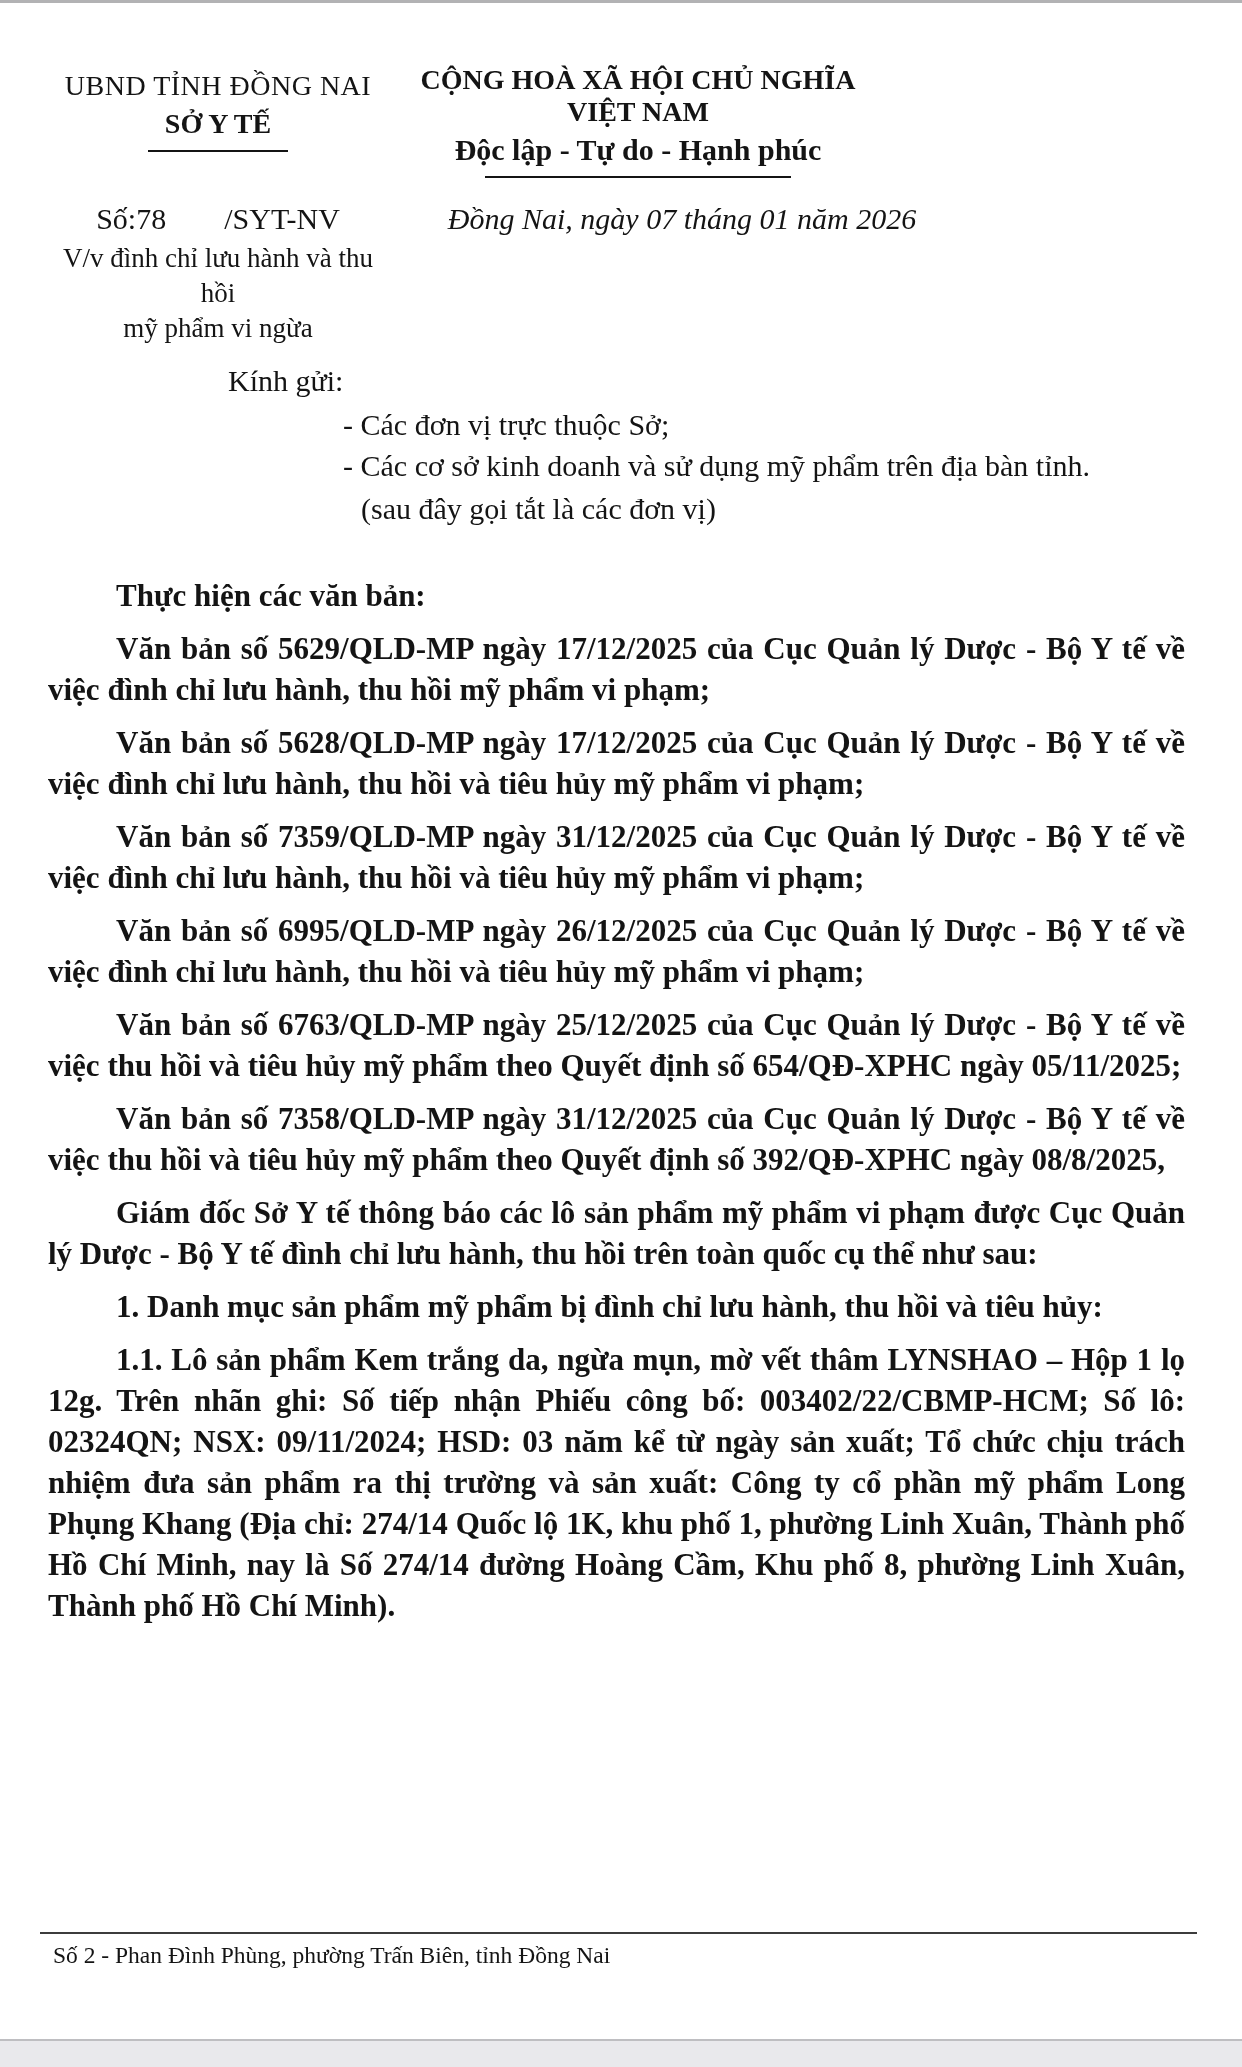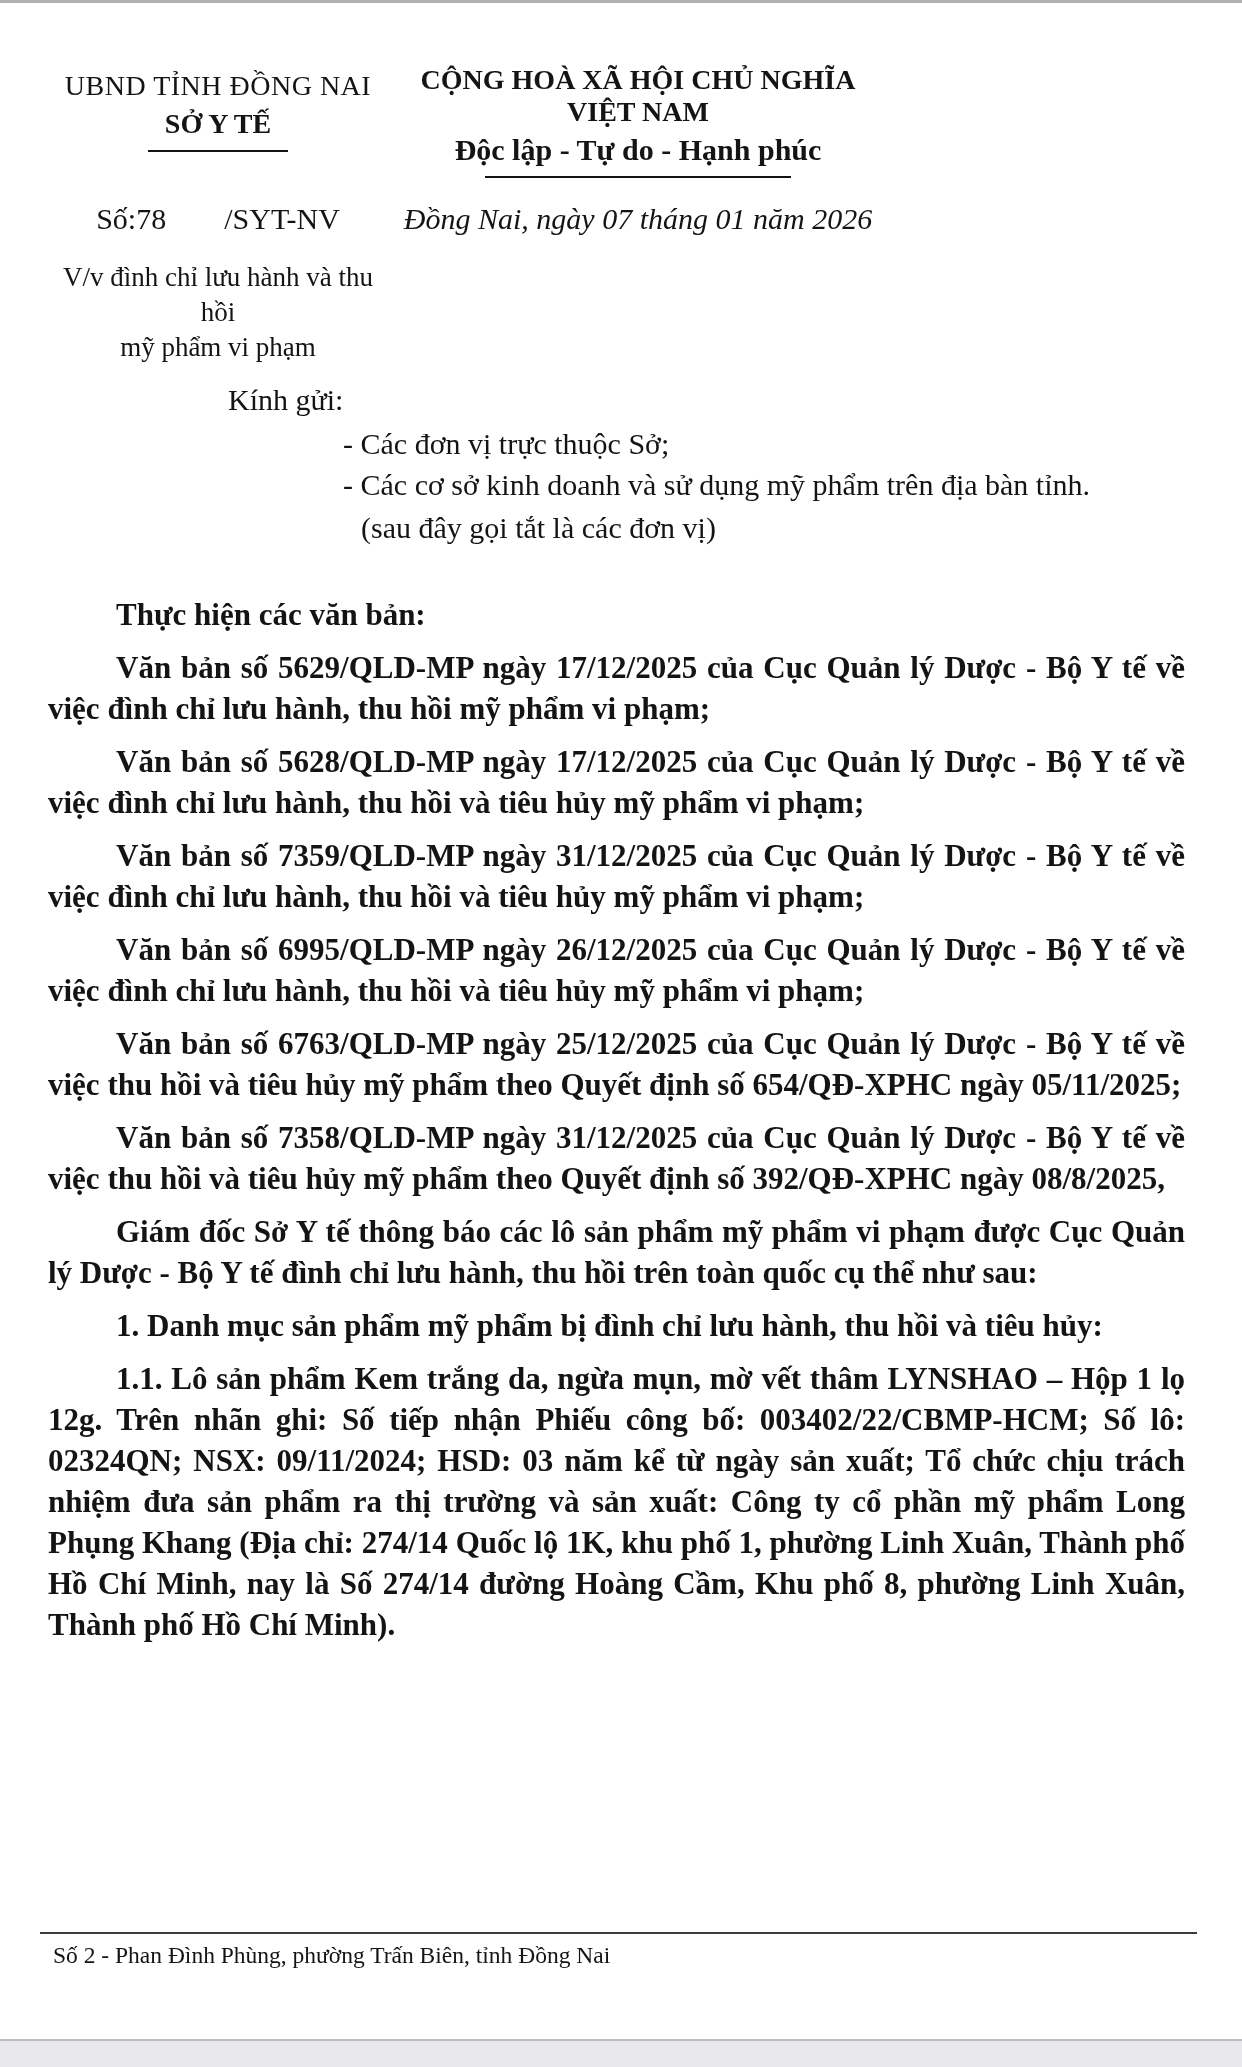--- a/index.html
+++ b/index.html
@@ -23,33 +23,33 @@
   .doc-header { display: flex; align-items: flex-start; }
   .issuer { width: 340px; text-align: center; padding-top: 6px; }
   .issuer-org { font-size: 28px; letter-spacing: 0.5px; }
   .issuer-dept { font-size: 28px; font-weight: bold; margin-top: 6px; }
   .issuer-underline { width: 140px; border-top: 2px solid #141414; margin: 10px auto 0 auto; }
   .motto { width: 500px; text-align: center; }
   .motto-l1 { font-size: 28px; font-weight: bold; }
   .motto-l2 { font-size: 30px; font-weight: bold; margin-top: 5px; }
   .motto-underline { width: 306px; border-top: 2px solid #141414; margin: 9px auto 0 auto; }
 
-  .meta-row { display: flex; margin-top: 24px; }
+  .meta-row { display: flex; margin-top: 24px; gap: 44px; }
   .doc-number {
     width: 340px; font-size: 30px;
     display: flex; justify-content: center; gap: 58px;
   }
   .place-date {
     width: 500px; text-align: center;
     font-style: italic; font-size: 30px;
   }
 
   .subject {
     width: 340px; text-align: center;
-    font-size: 27px; line-height: 1.3; margin-top: 24px;
+    font-size: 27px; line-height: 1.3; margin-top: 5px;
   }
 
   
   .salutation-label { font-size: 30px; margin: 18px 0 0 180px; }
   .recipients { margin-left: 295px; width: 835px; font-size: 30px; line-height: 1.27; margin-top: 8px; }
   .recipient { margin-top: 3px; }
   .recipient.justify { text-align: justify; padding-left: 18px; text-indent: -18px; }
   .recipients-note { margin-top: 5px; padding-left: 18px; }
 
   
@@ -105,21 +105,21 @@
   <div class="meta-row">
     <div class="doc-number">
       <span>Số:78</span>
       <span>/SYT-NV</span>
     </div>
     <div class="place-date">Đồng Nai, ngày 07 tháng 01 năm 2026</div>
   </div>
 
   <div class="subject">
     <div>V/v đình chỉ lưu hành và thu hồi</div>
-    <div>mỹ phẩm vi phạm</div>
+    <div>mỹ phẩm vi ngừa</div>
   </div>
 
   <div class="salutation-label">Kính gửi:</div>
 
   <div class="recipients">
     <div class="recipient">- Các đơn vị trực thuộc Sở;</div>
     <div class="recipient justify">- Các cơ sở kinh doanh và sử dụng mỹ phẩm trên địa bàn tỉnh.</div>
     <div class="recipients-note">(sau đây gọi tắt là các đơn vị)</div>
   </div>
 

